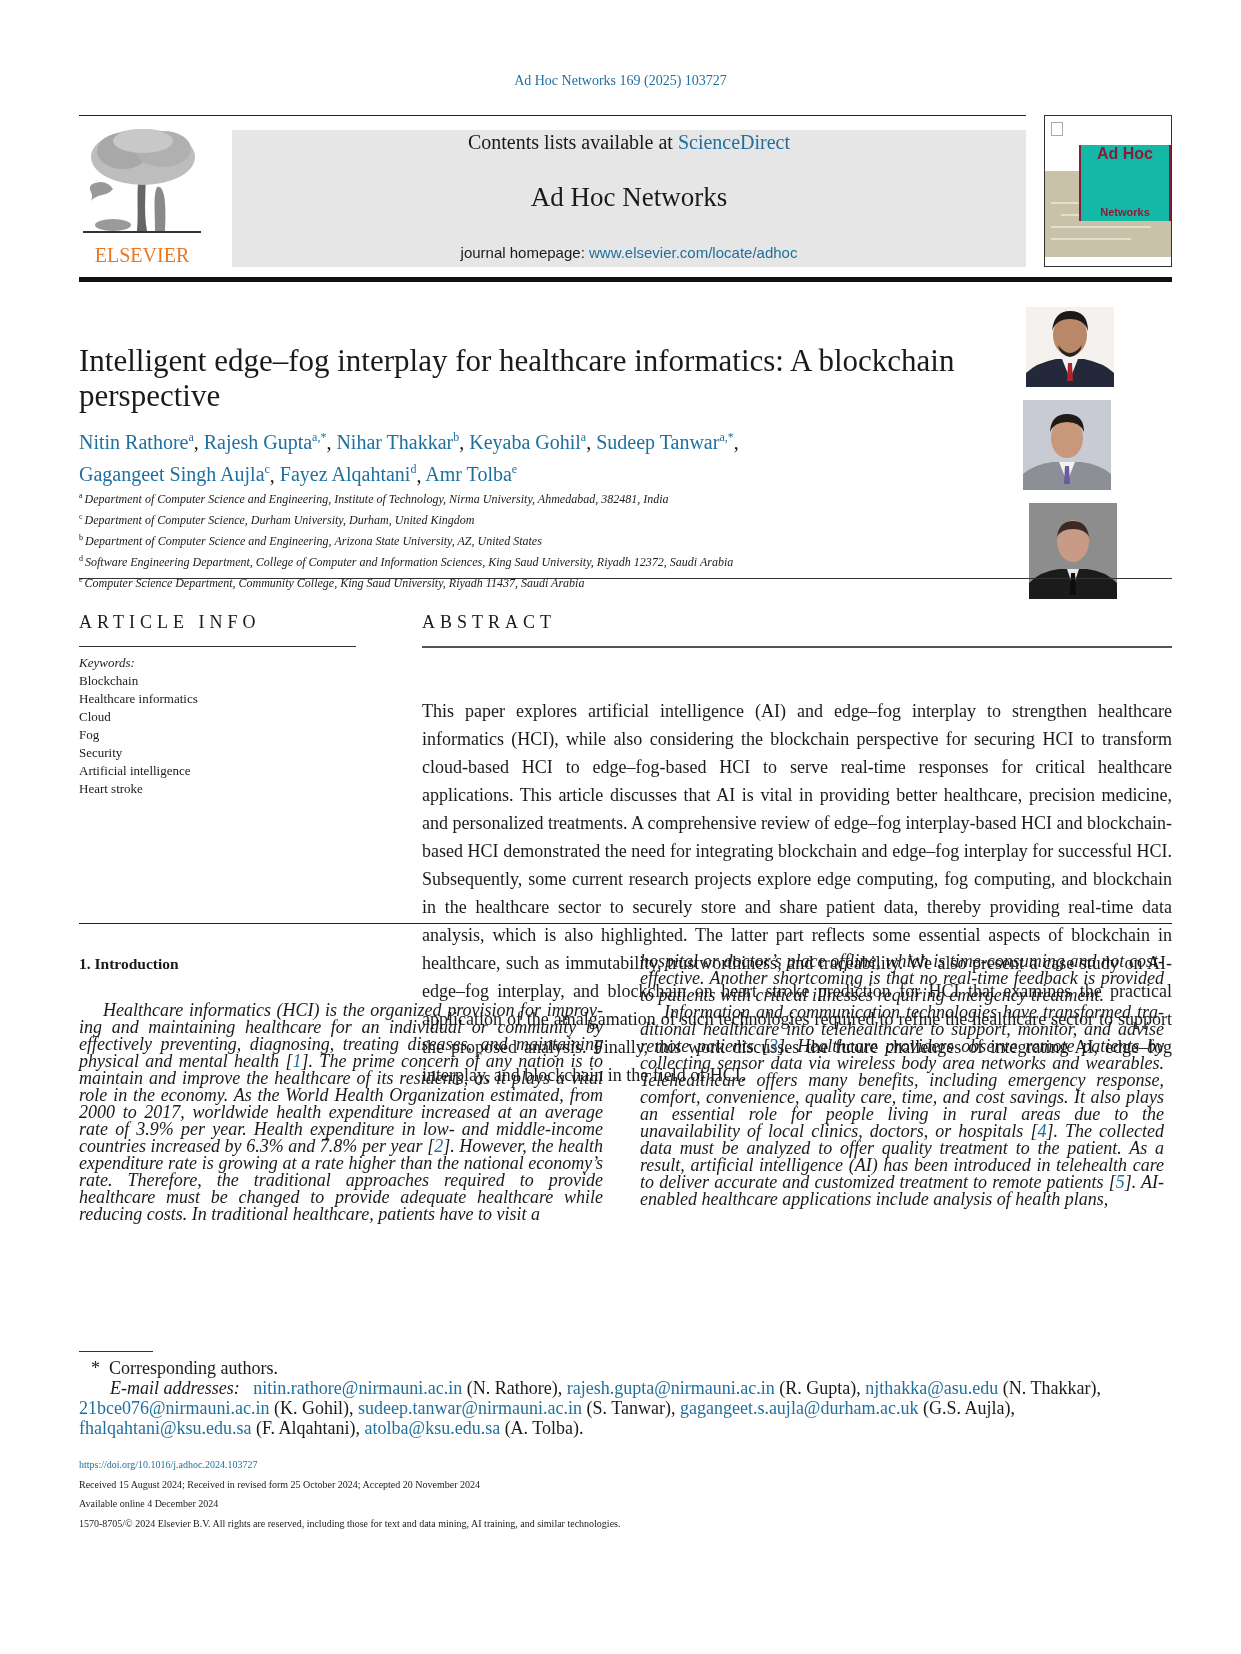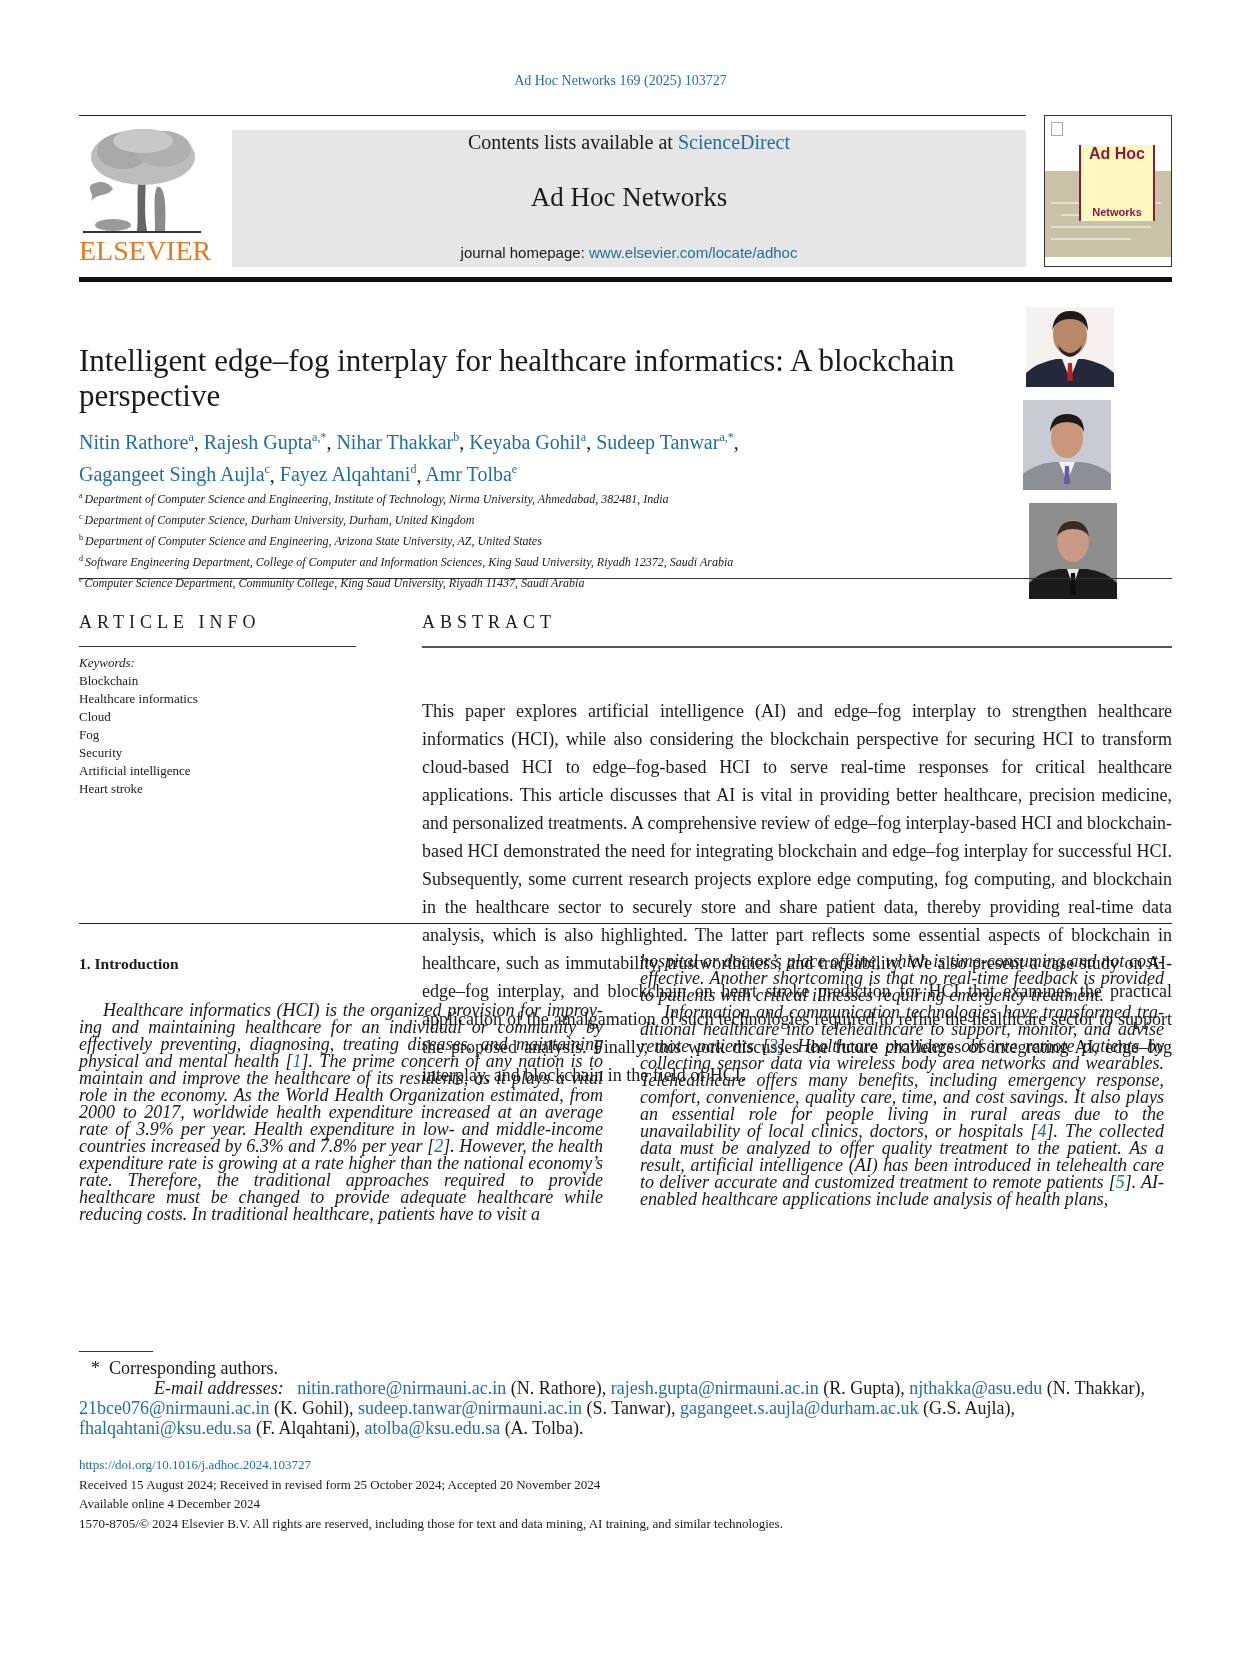--- a/index.html
+++ b/index.html
@@ -8,28 +8,28 @@
   .abs { position: absolute; }
   .link { color: #1f6f9e; }
 
   
   .running-head { left: 0; width: 1241px; top: 73px; text-align: center; font-size: 14px; color: #1f6f9e; }
 
   
   .rule-top { left: 79px; top: 115px; width: 947px; height: 1px; background: #222; }
   .logo { left: 79px; top: 127px; width: 126px; height: 140px; }
   .tree { position: absolute; left: 4px; top: 0; width: 118px; height: 110px; }
-  .elsevier { position: absolute; left: 0; bottom: 0; width: 126px; text-align: center; font-family: "Liberation Serif", serif; font-size: 28px; color: #e87722; letter-spacing: 0px; }
+  .elsevier { position: absolute; left: 0; bottom: 0; width: 126px; text-align: center; font-family: "Liberation Serif", serif; font-size: 20px; color: #e87722; letter-spacing: 0px; }
   .masthead { left: 232px; top: 130px; width: 794px; height: 137px; background: #e6e6e6; text-align: center; }
   .contents-line { position: absolute; top: 1px; left: 0; width: 100%; font-size: 20px; }
   .journal-name { position: absolute; top: 52px; left: 0; width: 100%; font-size: 27px; }
   .homepage-line { position: absolute; top: 114px; left: 0; width: 100%; font-size: 15px; font-family: "Liberation Sans", sans-serif; }
   .cover { left: 1044px; top: 115px; width: 128px; height: 152px; border: 1.5px solid #333; background: #fff; overflow: hidden; }
   .cover-band { position: absolute; left: 0; top: 55px; width: 100%; height: 86px; background: #c9c2a8; }
-  .cover-title { position: absolute; left: 34px; top: 29px; color: #8a1c3a; font-family: "Liberation Sans", sans-serif; font-weight: bold; font-size: 16px; line-height: 14px; text-align: center; background: #fef9c3; padding: 2px 8px; border-left: 2px solid #8a1c3a; border-right: 2px solid #8a1c3a; }
+  .cover-title { position: absolute; left: 34px; top: 29px; color: #8a1c3a; font-family: "Liberation Sans", sans-serif; font-weight: bold; font-size: 16px; line-height: 14px; text-align: center; background: #14b8a6; padding: 2px 16px; border-left: 2px solid #8a1c3a; border-right: 2px solid #8a1c3a; }
   .cover-title .small { font-size: 11px; margin-top: 44px; }
   .cover-logo { position: absolute; left: 6px; top: 6px; width: 12px; height: 14px; border: 1px solid #aaa; }
   .cover-dash { position: absolute; height: 2px; background: #e4dfcc; }
   .rule-thick { left: 79px; top: 277px; width: 1093px; height: 5px; background: #111; }
 
   
   .title { left: 79px; top: 343px; width: 900px; font-size: 31px; line-height: 35px; color: #1a1a1a; }
   .authors { left: 79px; top: 423px; width: 880px; font-size: 20px; line-height: 28px; color: #1f6f9e; }
   .authors sup { font-size: 12px; }
   .authors .comma { color: #1a1a1a; }
@@ -56,22 +56,22 @@
   .section-h { left: 79px; top: 955px; font-size: 15.5px; font-weight: bold; }
   .col { font-size: 18px; line-height: 17px; text-align: justify; hyphens: manual; font-style: italic; }
   .col-left { left: 79px; top: 1002px; width: 524px; }
   .col-right { left: 640px; top: 953px; width: 524px; }
   .indent { text-indent: 24px; }
   .col p { margin: 0; }
 
   
   .fn-rule { left: 79px; top: 1351px; width: 74px; height: 1px; background: #333; }
   .footnote { left: 79px; top: 1358px; width: 1093px; font-size: 18px; line-height: 20px; }
-  .footnote .em { font-style: italic; margin-left: 44px; }
-  .bottom-meta { left: 79px; top: 1455px; width: 1093px; font-size: 13px; line-height: 19.5px; }
+  .footnote .em { font-style: italic; }
+  .bottom-meta { left: 79px; top: 1455px; width: 1093px; font-size: 10px; line-height: 19.5px; }
 </style>
 </head>
 <body>
 
 <a class="abs running-head">Ad Hoc Networks 169 (2025) 103727</a>
 
 <div class="abs rule-top"></div>
 <div class="abs logo">
   <svg class="tree" viewBox="0 0 118 110">
     <rect x="0" y="104" width="118" height="2" fill="#333"></rect>

